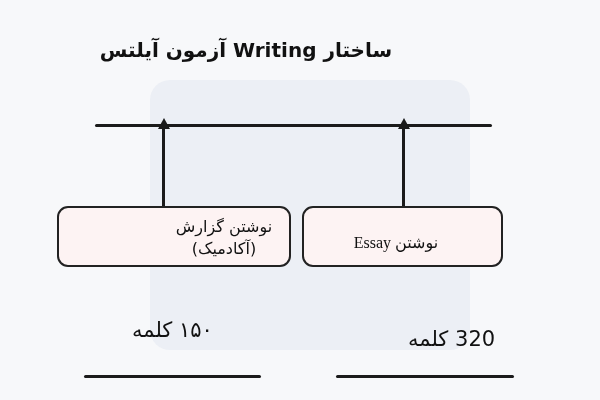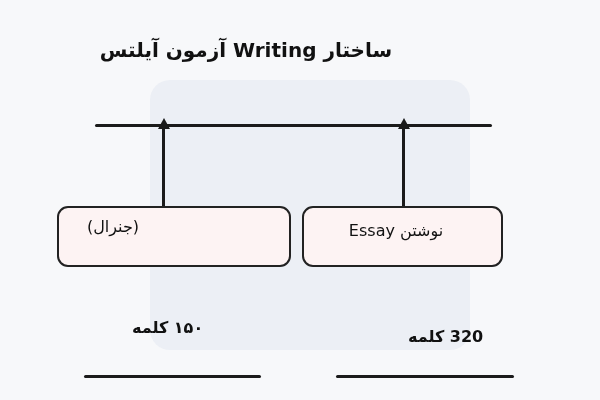--- a/index.html
+++ b/index.html
@@ -4,46 +4,47 @@
 <style>
   html, body { margin:0; padding:0; }
   body { width:600px; height:400px; background:#f7f8fa; position:relative; overflow:hidden;
          font-family:"DejaVu Sans", sans-serif; color:#111; }
   .title { position:absolute; top:38px; left:0; width:492px; text-align:center; font-size:20px; font-weight:bold; direction:rtl; }
   .hline { position:absolute; left:95px; top:124px; width:397px; height:3px; background:#1b1b1b; border-radius:2px; }
   .vline { position:absolute; width:3px; background:#1b1b1b; top:128px; height:78px; }
   .arrow { position:absolute; width:0; height:0; border-left:6px solid transparent; border-right:6px solid transparent; border-bottom:11px solid #1b1b1b; top:118px; }
   .box { position:absolute; top:206px; height:61px; background:#fdf3f3; border:2.5px solid #222; border-radius:11px; box-sizing:border-box; }
   .btext { position:absolute; font-size:16px; text-align:center; direction:rtl; line-height:22px; }
-  .count { position:absolute; font-size:16px; font-weight:bold; direction:rtl; }
+  .count { position:absolute; font-size:21px; font-weight:normal; direction:rtl; }
   .uline { position:absolute; height:3px; background:#1b1b1b; border-radius:2px; }
   .wm { position:absolute; left:150px; top:80px; width:320px; height:270px; opacity:0.05; background:#2b4a9a; border-radius:20px; }
 </style>
 </head>
 <body>
 
 <div class="wm"></div>
 
 <div class="title">ساختار Writing آزمون آیلتس</div>
 
 <div class="hline"></div>
 <div class="arrow" style="left:158px;"></div>
 <div class="vline" style="left:162px;"></div>
 <div class="arrow" style="left:398px;"></div>
 <div class="vline" style="left:402px;"></div>
 
 <div class="box" style="left:57px; width:234px;">
   <div class="btext" style="left:100px; top:8px; width:130px;">
+    <div>نوشتن گزارش</div>
+    <div>(آکادمیک)</div>
   </div>
   <div class="btext" style="left:14px; top:8px; width:80px;">
-    <div>(جنرال)</div>
   </div>
 </div>
 
 <div class="box" style="left:302px; width:201px;">
-  <div class="btext" style="left:0; top:12px; width:184px;">نوشتن  Essay</div>
+  <div class="btext" style="left:0; top:24px; width:184px;font-family:Liberation Serif, serif;">نوشتن  Essay</div>
 </div>
 
 <div class="count" style="left:132px; top:318px;">۱۵۰ کلمه</div>
 <div class="count" style="left:408px; top:327px;">320 کلمه</div>
 
 <div class="uline" style="left:84px; top:375px; width:177px;"></div>
 <div class="uline" style="left:336px; top:375px; width:178px;"></div>
 
 </body></html>

